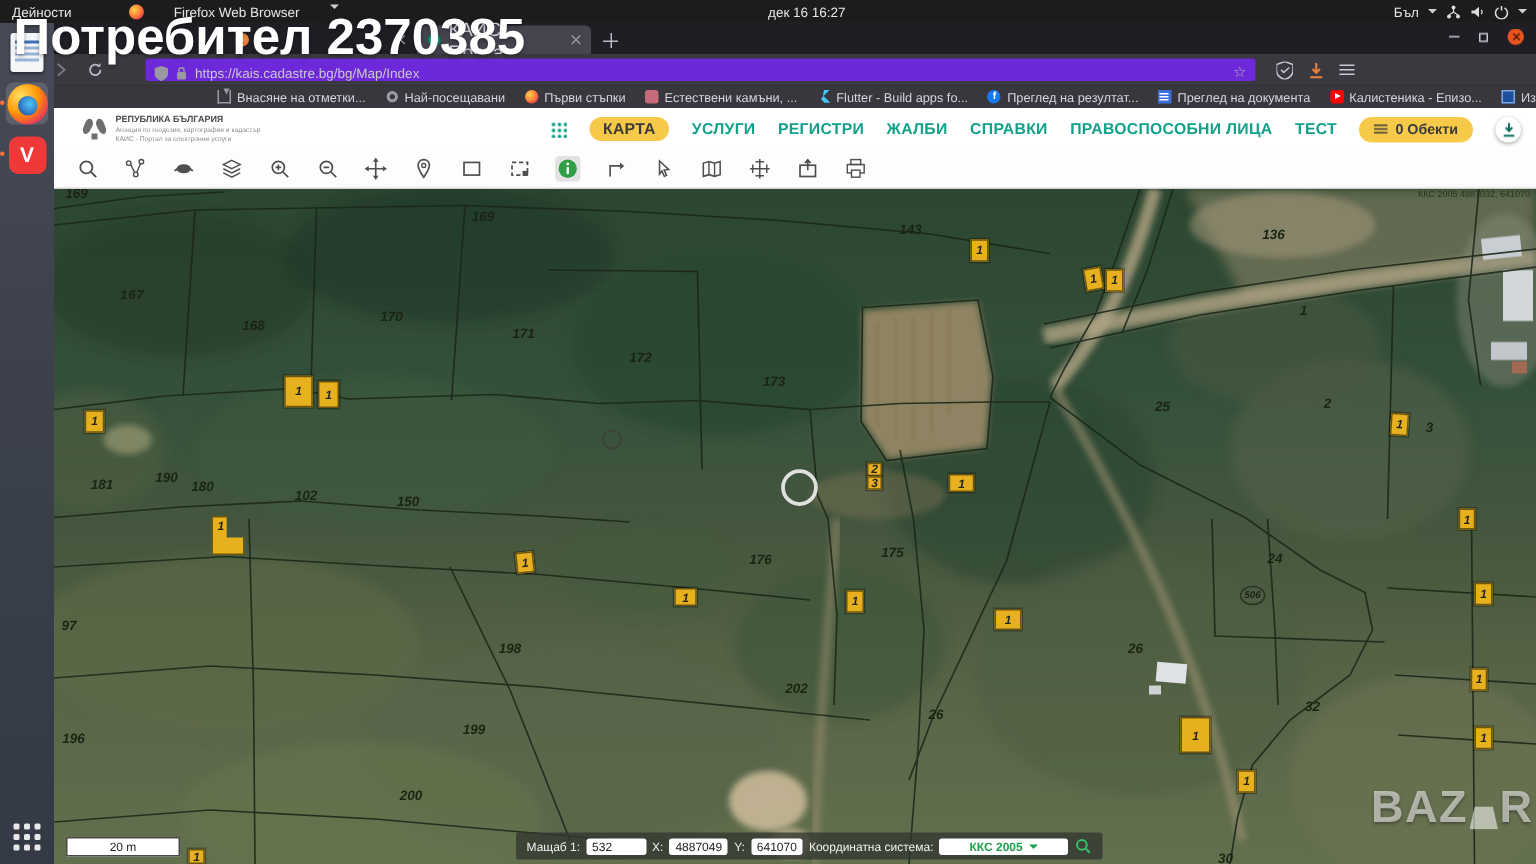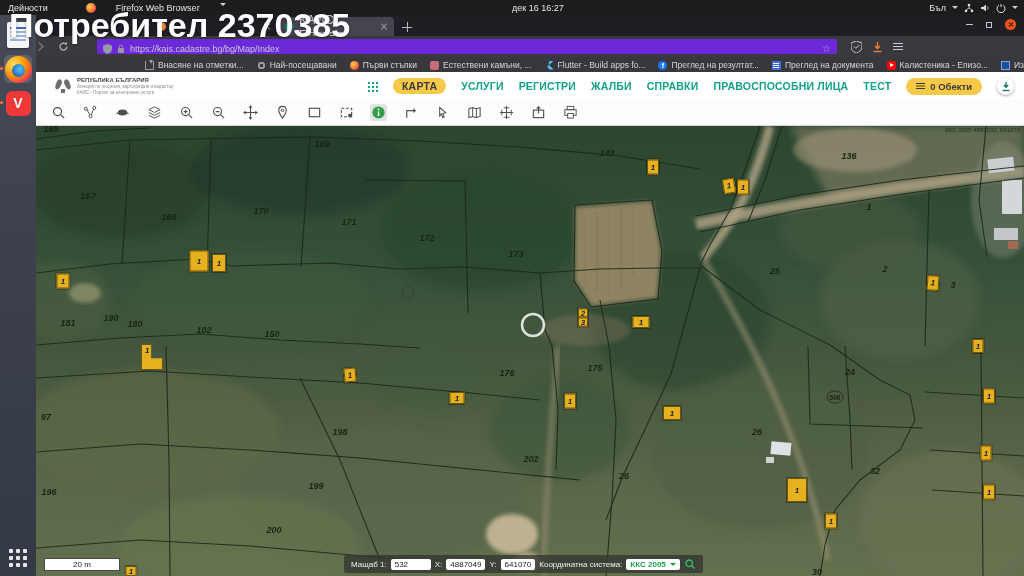--- a/index.html
+++ b/index.html
@@ -43,21 +43,21 @@
   .navbtn svg{display:block}
   .urlbar{margin-left:28px;width:740px;height:15px;background:#6d28d9;border-radius:2px;display:flex;align-items:flex-end;padding:0 6px;gap:5px;}
   .url-text{font-size:9px;color:#c9c7d1;white-space:nowrap;overflow:hidden;flex:1;}
   .star{color:#b5b3bd;font-size:10px;line-height:10px;}
   .nav-right{display:flex;align-items:center;gap:10px;margin-left:14px;}
   .hamburger{width:10px;height:8px;position:relative;}
   .hamburger::before{content:"";position:absolute;left:0;top:0;width:10px;height:1.2px;background:#c9c7d1;box-shadow:0 3px 0 #c9c7d1,0 6px 0 #c9c7d1;}
 
   .bookmarksbar{position:absolute;left:0;top:57px;width:1024px;height:15px;background:#38373d;display:flex;align-items:center;font-size:8.5px;color:#d6d4de;z-index:5;}
   .bm-list{display:flex;align-items:center;margin-left:145px;gap:13px;white-space:nowrap;}
-  .bm-item{display:flex;align-items:flex-end;gap:4px;}
+  .bm-item{display:flex;align-items:flex-start;gap:4px;}
   .fav{width:9px;height:9px;flex:0 0 auto;position:relative;display:inline-block;}
   .fav[data-name="import-icon"]{border:1px solid #9a9aa2;border-top:none;}
   .fav[data-name="import-icon"]::after{content:"";position:absolute;left:2.5px;top:-1px;border-left:2px solid transparent;border-right:2px solid transparent;border-top:4px solid #9a9aa2;}
   .fav[data-name="gear-icon"]{border-radius:50%;background:radial-gradient(circle,#38373d 1.5px,#9a9aa2 2px 3.5px,transparent 4px);}
   .fav[data-name="firefox-icon"]{border-radius:50%;background:radial-gradient(circle at 35% 35%,#ffd24a,#ff7139 55%,#c2185b 95%);}
   .fav[data-name="stone-icon"]{border-radius:2px;background:#c76a7a;}
   .fav[data-name="flutter-icon"]{background:#47c5fb;clip-path:polygon(55% 0,100% 0,30% 70%,55% 100%,100% 100%,45% 45%);}
   .fav[data-name="facebook-icon"]{border-radius:50%;background:#1877f2;color:#fff;font:bold 7px/9px "Liberation Sans";text-align:center;}
   .fav[data-name="facebook-icon"]::after{content:"f";}
   .fav[data-name="document-icon"]{background:#3a6fd8;}
@@ -92,21 +92,21 @@
   .map svg.mapsvg{position:absolute;left:0;top:0;}
   .map-annotations{position:absolute;left:0;top:0;width:100%;height:100%;}
   .plabel{position:absolute;transform:translate(-50%,-50%);font-style:italic;font-weight:bold;font-size:9px;color:#1a2413;white-space:nowrap;}
   .plabel.circled{border:1px solid #2a3324;border-radius:50%;padding:2px 2px;font-size:6.5px;}
   .marker{position:absolute;transform:translate(-50%,-50%);background:#e7b01f;border:1px solid #6b5510;box-shadow:0 0 0 1px rgba(0,0,0,.3);display:flex;align-items:center;justify-content:center;font-weight:bold;font-size:8px;color:#252525;font-style:italic;}
   .marker.lshape{clip-path:polygon(0 0,46% 0,46% 55%,100% 55%,100% 100%,0 100%);align-items:flex-start;justify-content:flex-start;padding:1px 0 0 3px;}
   .corner-ref{position:absolute;right:4px;top:1px;font-size:6px;color:#1e2a1a;opacity:.85;}
   .scalebar{position:absolute;left:8px;top:432px;width:76px;height:13px;background:#fff;border:1px solid #4a4a4a;display:flex;align-items:center;justify-content:center;font-size:8px;color:#222;}
   .statusbar{position:absolute;left:308px;top:429px;height:18px;background:rgba(50,55,48,.78);border-radius:2px;display:flex;align-items:center;gap:4px;padding:0 7px;font-size:8px;color:#f0f0f0;white-space:nowrap;}
   .sfield{background:#fff;border-radius:2px;padding:1px 4px;color:#222;}
-  .crs-box{background:#fff;border-radius:2px;padding:1px 4px;color:#1f9e4e;font-weight:bold;display:flex;align-items:center;gap:4px;}
+  .crs-box{background:#fff;border-radius:2px;padding:1px 20px;color:#1f9e4e;font-weight:bold;display:flex;align-items:center;gap:4px;}
   .crs-caret{width:0;height:0;border-left:3px solid transparent;border-right:3px solid transparent;border-top:3px solid #1f9e4e;}
   .bazar{position:absolute;left:878px;top:398px;display:flex;align-items:flex-end;color:rgba(243,243,240,.6);font-weight:800;font-size:30px;line-height:30px;letter-spacing:1px;text-shadow:0 1px 2px rgba(30,30,30,.45);}
   .bazar-bag{width:19px;height:21px;background:rgba(243,243,240,.6);clip-path:polygon(18% 28%,82% 28%,100% 100%,0 100%);position:relative;margin:0 1px 1px 1px;}
 
   
   .dock{position:absolute;left:0;top:15px;width:36px;height:561px;background:linear-gradient(180deg,#464b57 0%,#3c414d 40%,#343a45 100%);z-index:20;}
   .dock-item{position:relative;margin:6px auto;width:28px;height:28px;display:flex;align-items:center;justify-content:center;}
   .dock-item.current{background:rgba(255,255,255,.14);border-radius:5px;}
   .run-dot{position:absolute;left:-4px;top:12px;width:3px;height:3px;border-radius:50%;background:#ff7139;}
   .icon-writer{width:22px;height:26px;background:#f4f6f8;border-radius:2px;position:relative;box-shadow:0 1px 2px rgba(0,0,0,.4);}
@@ -563,20 +563,25 @@
       <span class="crs-box" data-name="crs-select">
         <span data-name="crs-value">ККС 2005</span>
         <span class="crs-caret" data-name="chevron-down-icon"></span>
       </span>
       <svg width="12" height="12" viewBox="0 0 16 16" data-name="coordinate-search-icon">
           <circle cx="7" cy="7" r="4.3" stroke="#35c06a" stroke-width="1.8" fill="none"></circle>
           <path d="M10.3 10.3L14 14" stroke="#35c06a" stroke-width="1.8"></path>
         </svg>
     </div>
 
+    <div class="bazar" data-name="bazar-watermark">
+      <span data-name="bazar-text-left">BAZ</span>
+      <span class="bazar-bag" data-name="shopping-bag-icon"></span>
+      <span data-name="bazar-text-right">R</span>
+    </div>
   </div>
 
   <div class="dock" data-name="dock">
     <div class="dock-item" data-name="dock-item-writer">
       <span class="icon-writer" data-name="document-editor-icon"></span>
     </div>
     <div class="dock-item current" data-name="dock-item-firefox">
       <span class="run-dot" data-name="running-indicator"></span>
       <span class="icon-ff" data-name="firefox-icon"></span>
     </div>

